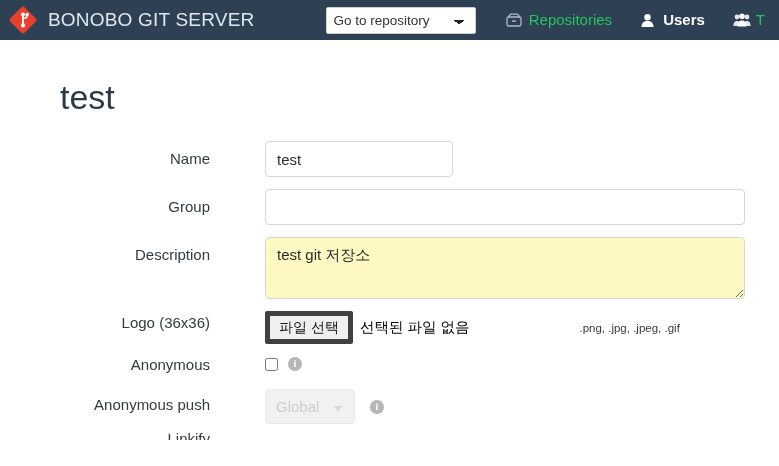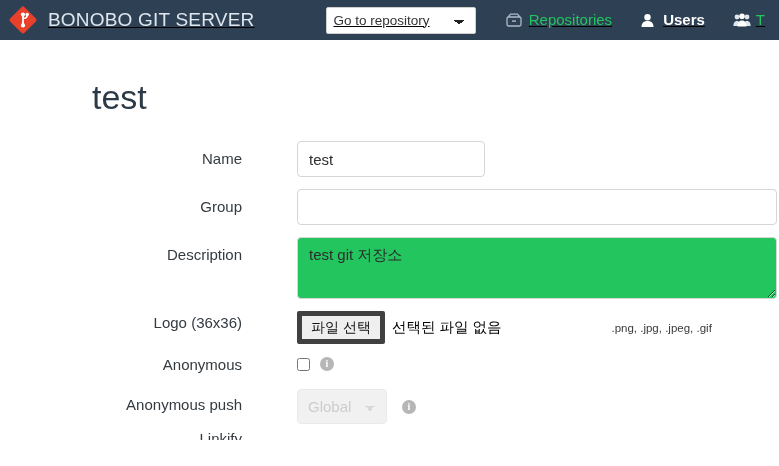--- a/index.html
+++ b/index.html
@@ -14,21 +14,20 @@
   
   .navbar {
     position: relative;
     height: 40px;
     background: #2e4053;
     display: flex;
     align-items: center;
     padding: 0 0 0 8px;
     white-space: nowrap;
     overflow: hidden;
-    text-decoration: underline;
   }
   .brand {
     display: flex;
     align-items: center;
     gap: 10px;
     text-decoration: none;
     margin-right: 72px;
   }
   .brand-logo {
     width: 30px; height: 30px;
@@ -79,21 +78,20 @@
     height: 40px;
     line-height: 40px;
   }
   .nav-link.active { color: #ffffff; font-weight: bold; }
   .nav-ico { display: inline-block; width: 16px; height: 15px; flex: 0 0 16px; }
   .nav-ico svg { display: block; }
 
   
   .page {
     padding: 0;
-    margin-left: 32px;
   }
   .page-title {
     font-size: 34px;
     font-weight: 300;
     color: #2b3a46;
     margin: 0;
     padding: 38px 0 0 60px;
     font-family: "Liberation Sans", sans-serif;
   }
 
@@ -131,21 +129,21 @@
     outline: none;
   }
   .inp-name { width: 188px; }
   .inp-group { width: 480px; }
 
   .ta {
     width: 480px;
     height: 62px;
     border: 1px solid #d6d6d6;
     border-radius: 4px;
-    background: #22c55e;
+    background: #fef9c3;
     font-size: 15px;
     color: #2d2d2d;
     padding: 8px 11px;
     font-family: "Liberation Sans", sans-serif;
     resize: vertical;
     outline: none;
     display: block;
   }
 
   .file-row { display: flex; align-items: center; }

